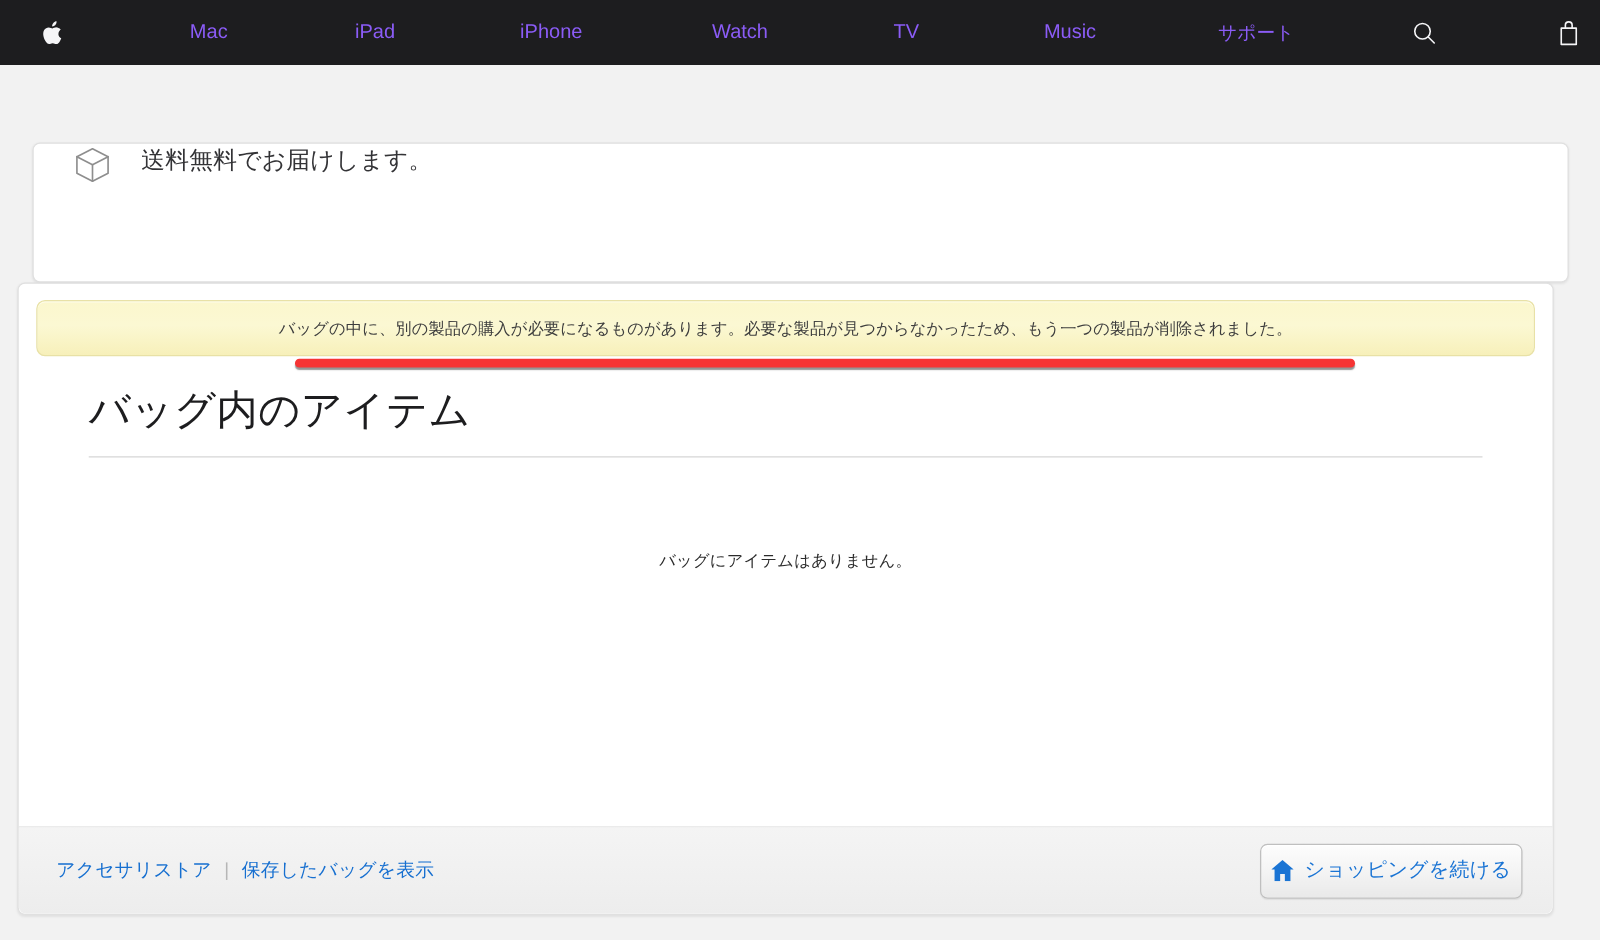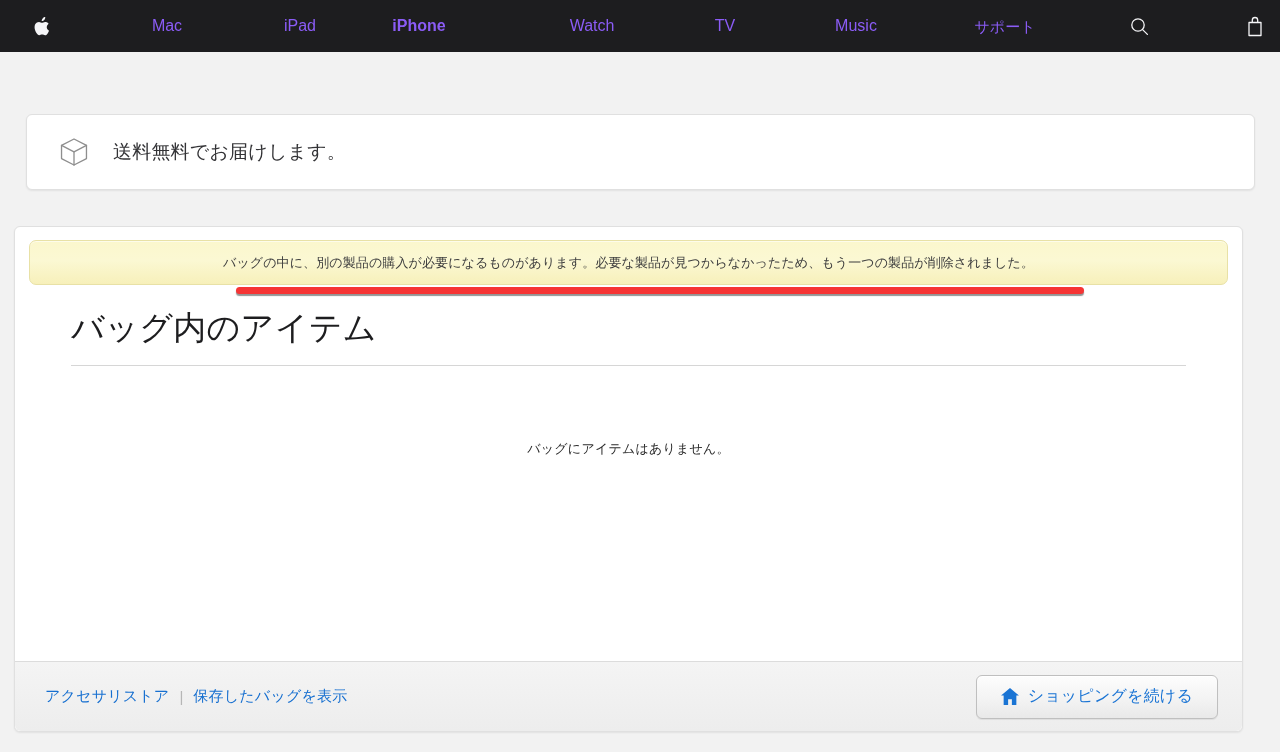--- a/index.html
+++ b/index.html
@@ -27,21 +27,21 @@
     text-decoration: none;
     white-space: nowrap;
     display: flex;
     align-items: center;
     justify-content: center;
     height: 52px;
   }
   .gn-apple  { position: absolute; left: 25px;   width: 30px; }
   .gn-mac    { position: absolute; left: 130px;  width: 74px; }
   .gn-ipad   { position: absolute; left: 266px;  width: 68px; }
-  .gn-iphone { position: absolute; left: 376px;  width: 86px; font-weight: bold; }
+  .gn-iphone { position: absolute; left: 398px;  width: 86px; }
   .gn-watch  { position: absolute; left: 551px;  width: 82px; }
   .gn-tv     { position: absolute; left: 700px;  width: 50px; }
   .gn-music  { position: absolute; left: 815px;  width: 82px; }
   .gn-support{ position: absolute; left: 957px;  width: 96px; font-size: 15px;}
   .gn-search { position: absolute; left: 1122px; width: 34px; }
   .gn-bag    { position: absolute; left: 1238px; width: 34px; }
 
   .apple-logo { width: 19px; height: 23px; display:block; }
   .icon-svg { display: block; }
 
@@ -49,23 +49,22 @@
     background: #ffffff;
     border: 1px solid #e0e0e0;
     border-radius: 6px;
     box-shadow: 0 1px 2px rgba(0,0,0,0.07);
   }
 
   
   .ship-card {
     position: absolute;
     left: 26px; top: 114px;
-    width: 1229px; height: 76px;
-    display: flex;
-    align-items: center;
+    width: 1229px; height: 112px;
+    display: flex;
     padding-left: 30px;
   }
   .ship-icon { width: 34px; height: 34px; flex: 0 0 34px; }
   .ship-text {
     margin-left: 22px;
     font-size: 19px;
     color: #333336;
     letter-spacing: .2px;
   }
 
@@ -172,21 +171,21 @@
     color: #b6b6b6;
     margin: 0 10px;
     font-size: 15px;
   }
 
   .continue-btn {
     display: inline-flex;
     align-items: center;
     gap: 9px;
     height: 44px;
-    padding: 0 24px;
+    padding: 0 8px;
     background: linear-gradient(to bottom, #fdfdfd 0%, #f4f4f4 50%, #e9e9e9 100%);
     border: 1px solid #bfbfbf;
     border-radius: 6px;
     box-shadow: 0 1px 1px rgba(0,0,0,.07), inset 0 1px 0 #ffffff;
     color: #1a74d4;
     font-size: 16px;
     letter-spacing: .2px;
     cursor: pointer;
     white-space: nowrap;
   }

